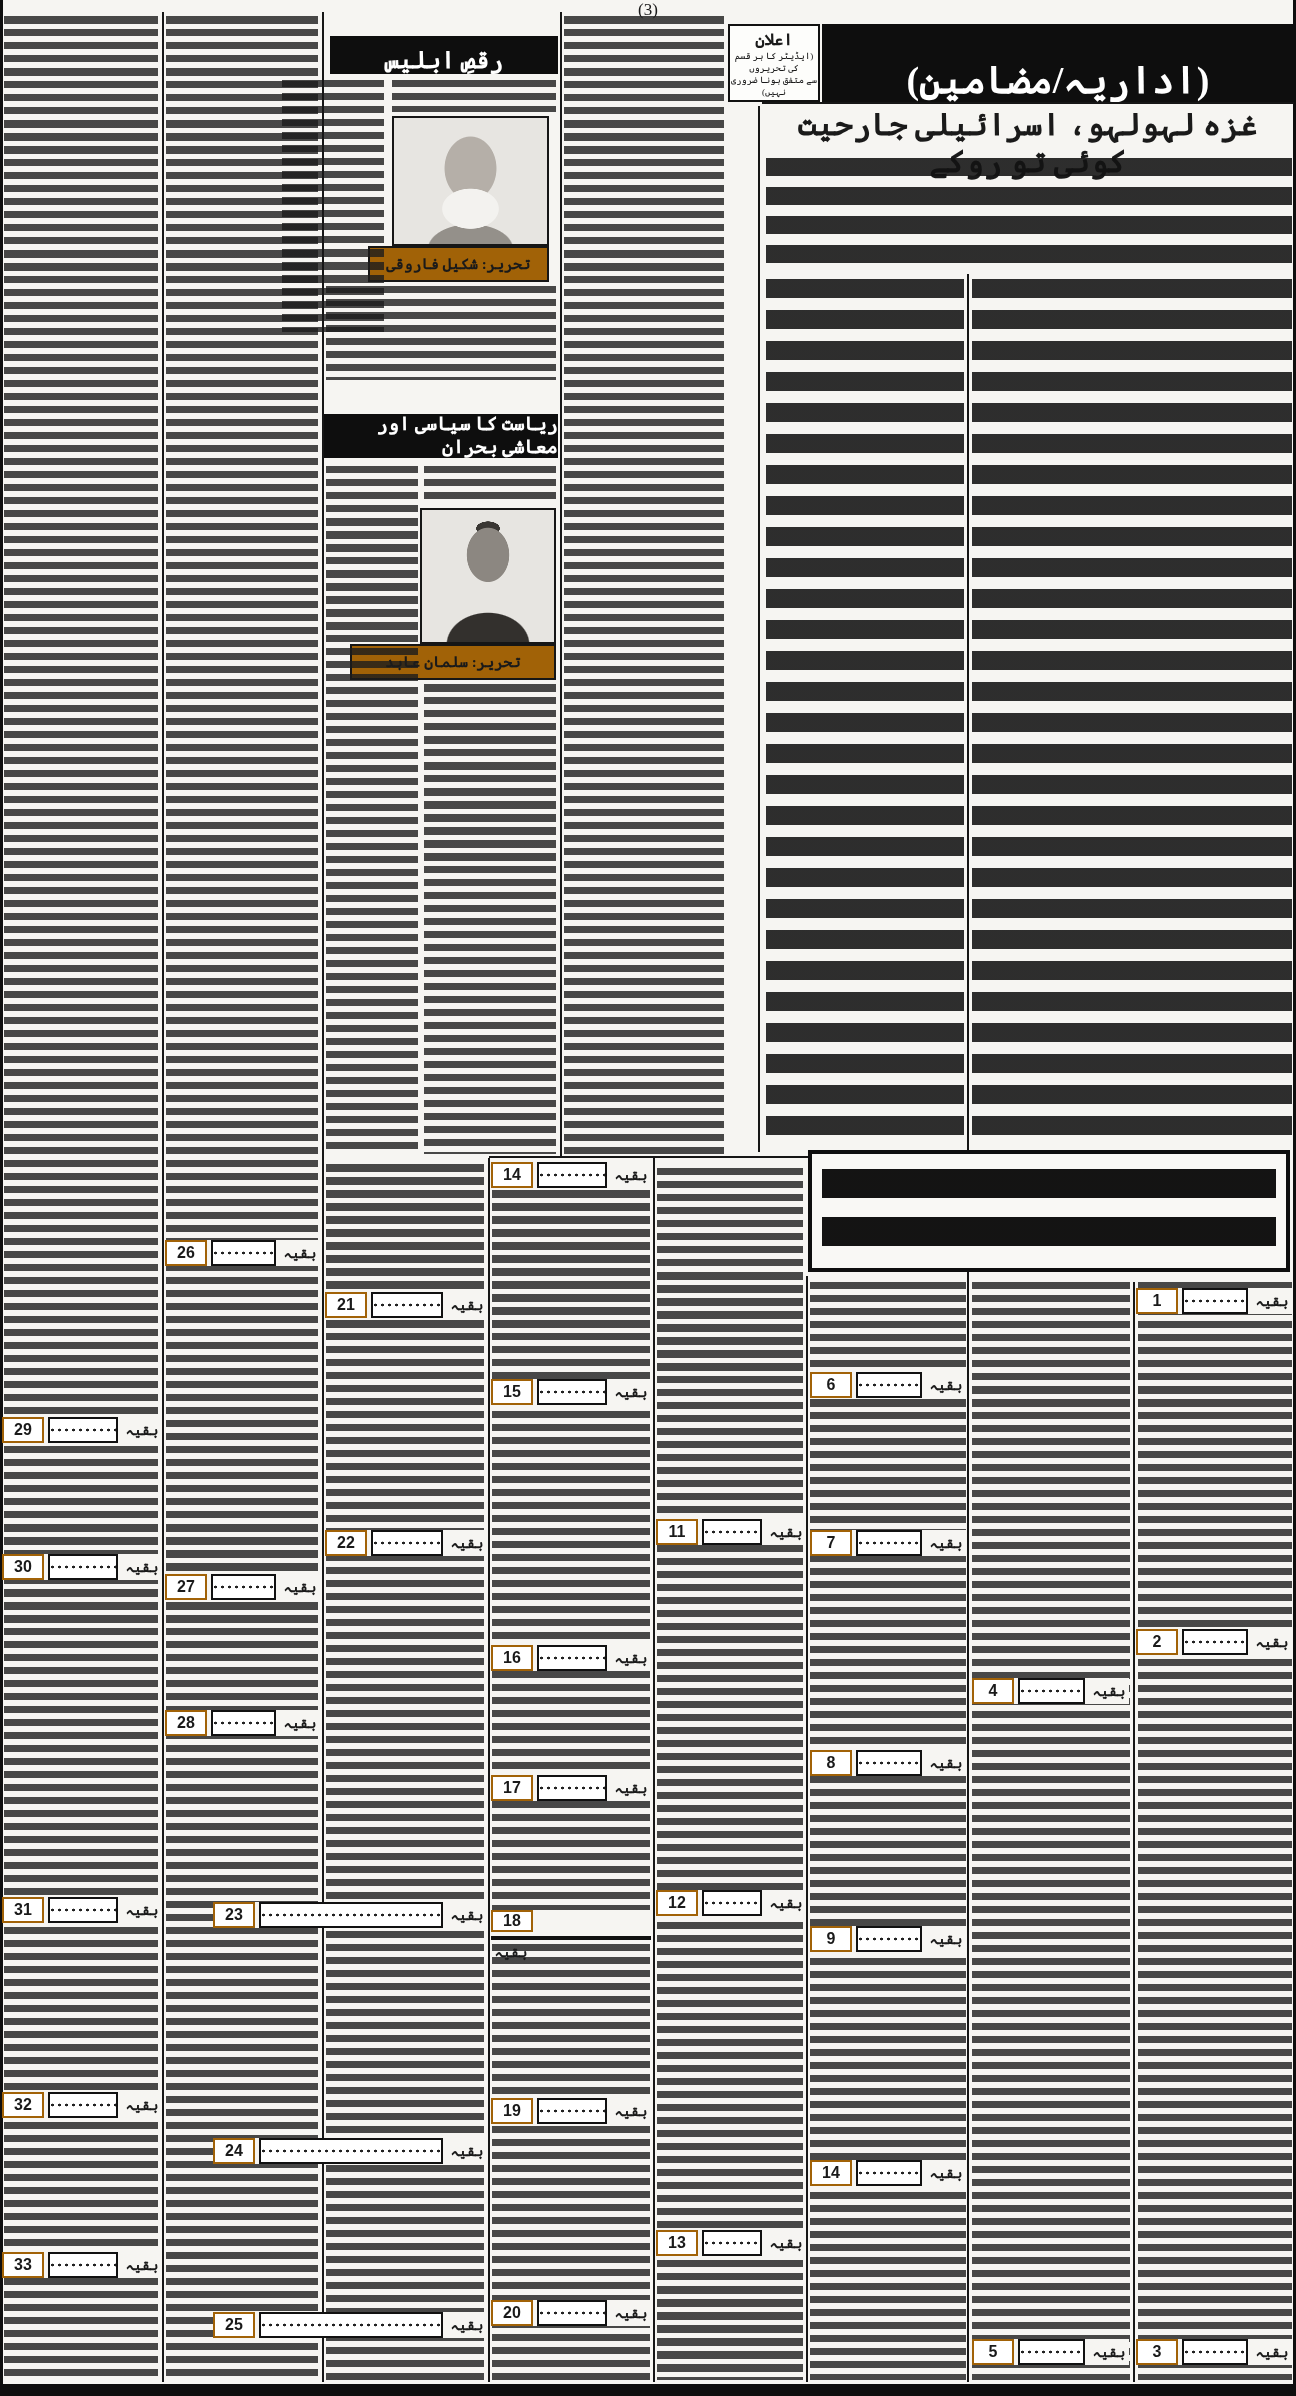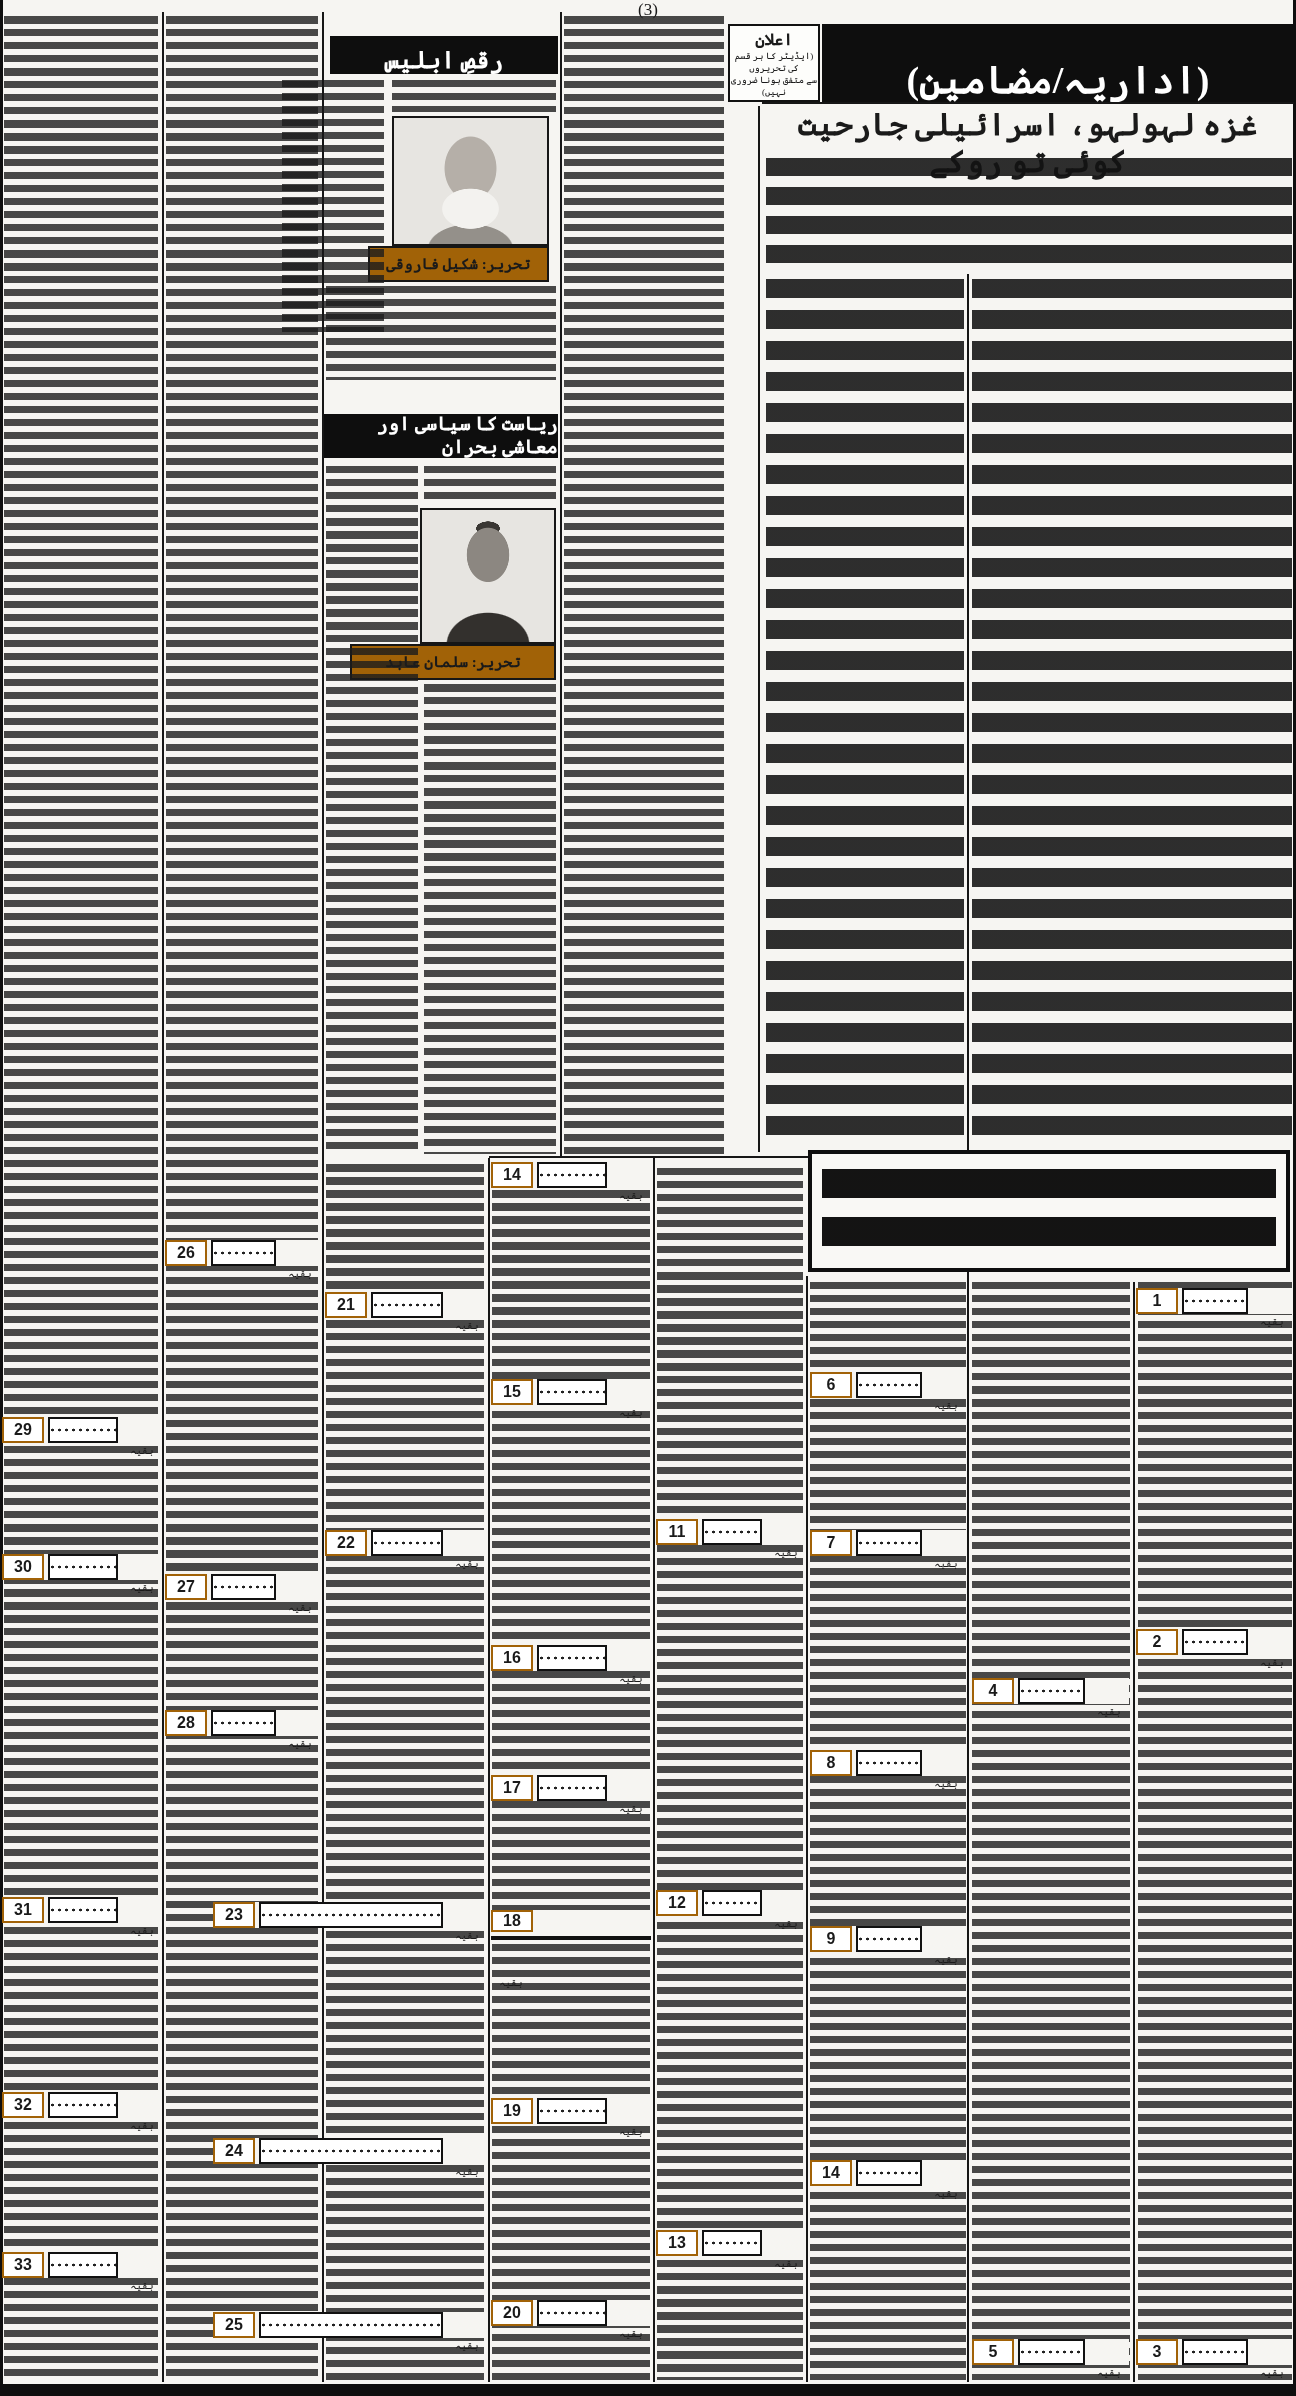--- a/index.html
+++ b/index.html
@@ -34,21 +34,21 @@
       radial-gradient(ellipse 70px 54px at 50% 102%, #33302d 58%, rgba(0,0,0,0) 60%);}
   .bylinebox{border:2px solid #161616;background:#a16207;display:flex;align-items:center;justify-content:center;
     font-weight:bold;font-size:15px;direction:rtl;}
   .marker{height:26px;display:flex;flex-direction:row;align-items:stretch;gap:4px;background:#f6f5f2;z-index:3;}
   .marker .num{width:38px;border:2px solid #a16207;background:#fff;display:flex;align-items:center;justify-content:center;
     font-family:"Liberation Sans",sans-serif;font-weight:bold;font-size:16px;}
   .marker .dots{flex:1;border:2px solid #111;background:#fff;
     background-image:radial-gradient(circle,#222 1.3px,rgba(0,0,0,0) 1.6px);
     background-size:7px 8px;background-position:6px center;background-repeat:repeat-x;}
   .marker .lbl{width:40px;display:flex;align-items:center;justify-content:center;
-    font-weight:normal;font-size:10px;margin-top:33px;}
+    font-weight:bold;font-size:14px;}
   .notice{border:2px solid #111;background:#fdfdfb;text-align:center;direction:rtl;padding-top:4px;box-sizing:border-box;}
   .notice .t{font-weight:bold;font-size:16px;line-height:20px;}
   .notice .s{font-size:9px;line-height:12px;}
 </style>
 </head>
 <body>
 
 <div id="canvas">
 
   <div class="abs barblack" style="left:0;top:0;width:3px;height:2396px;"></div>

